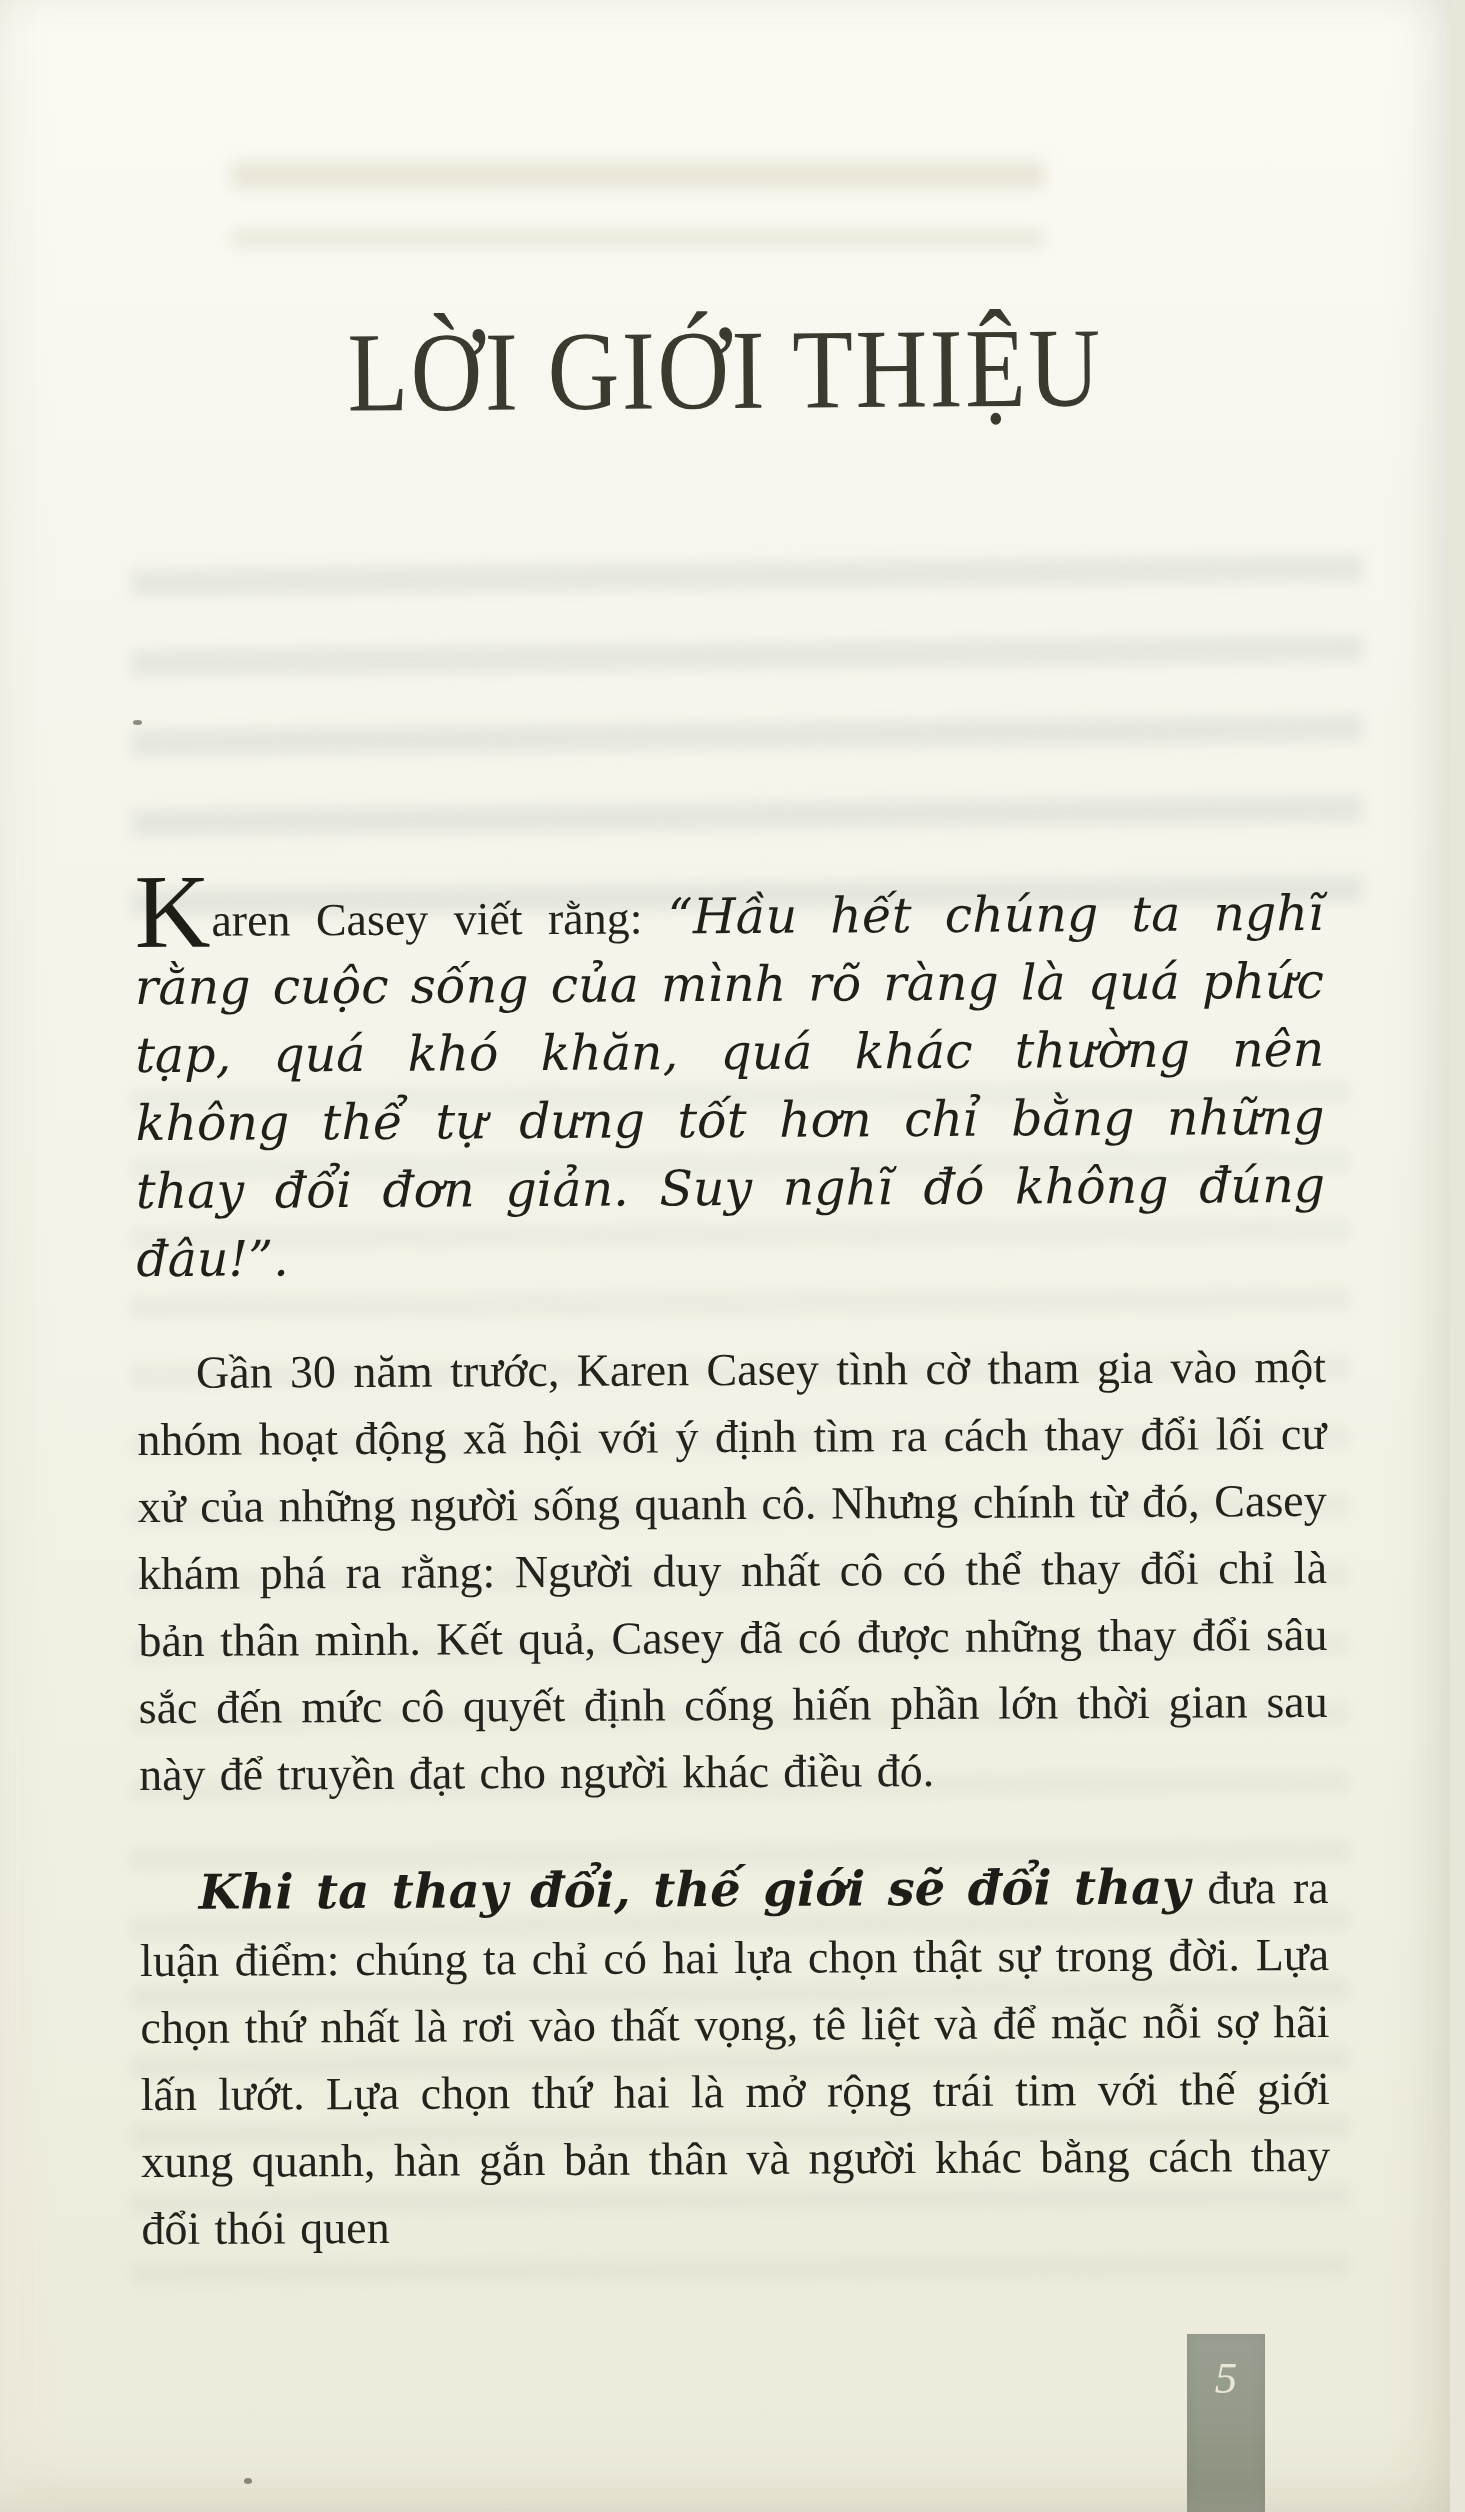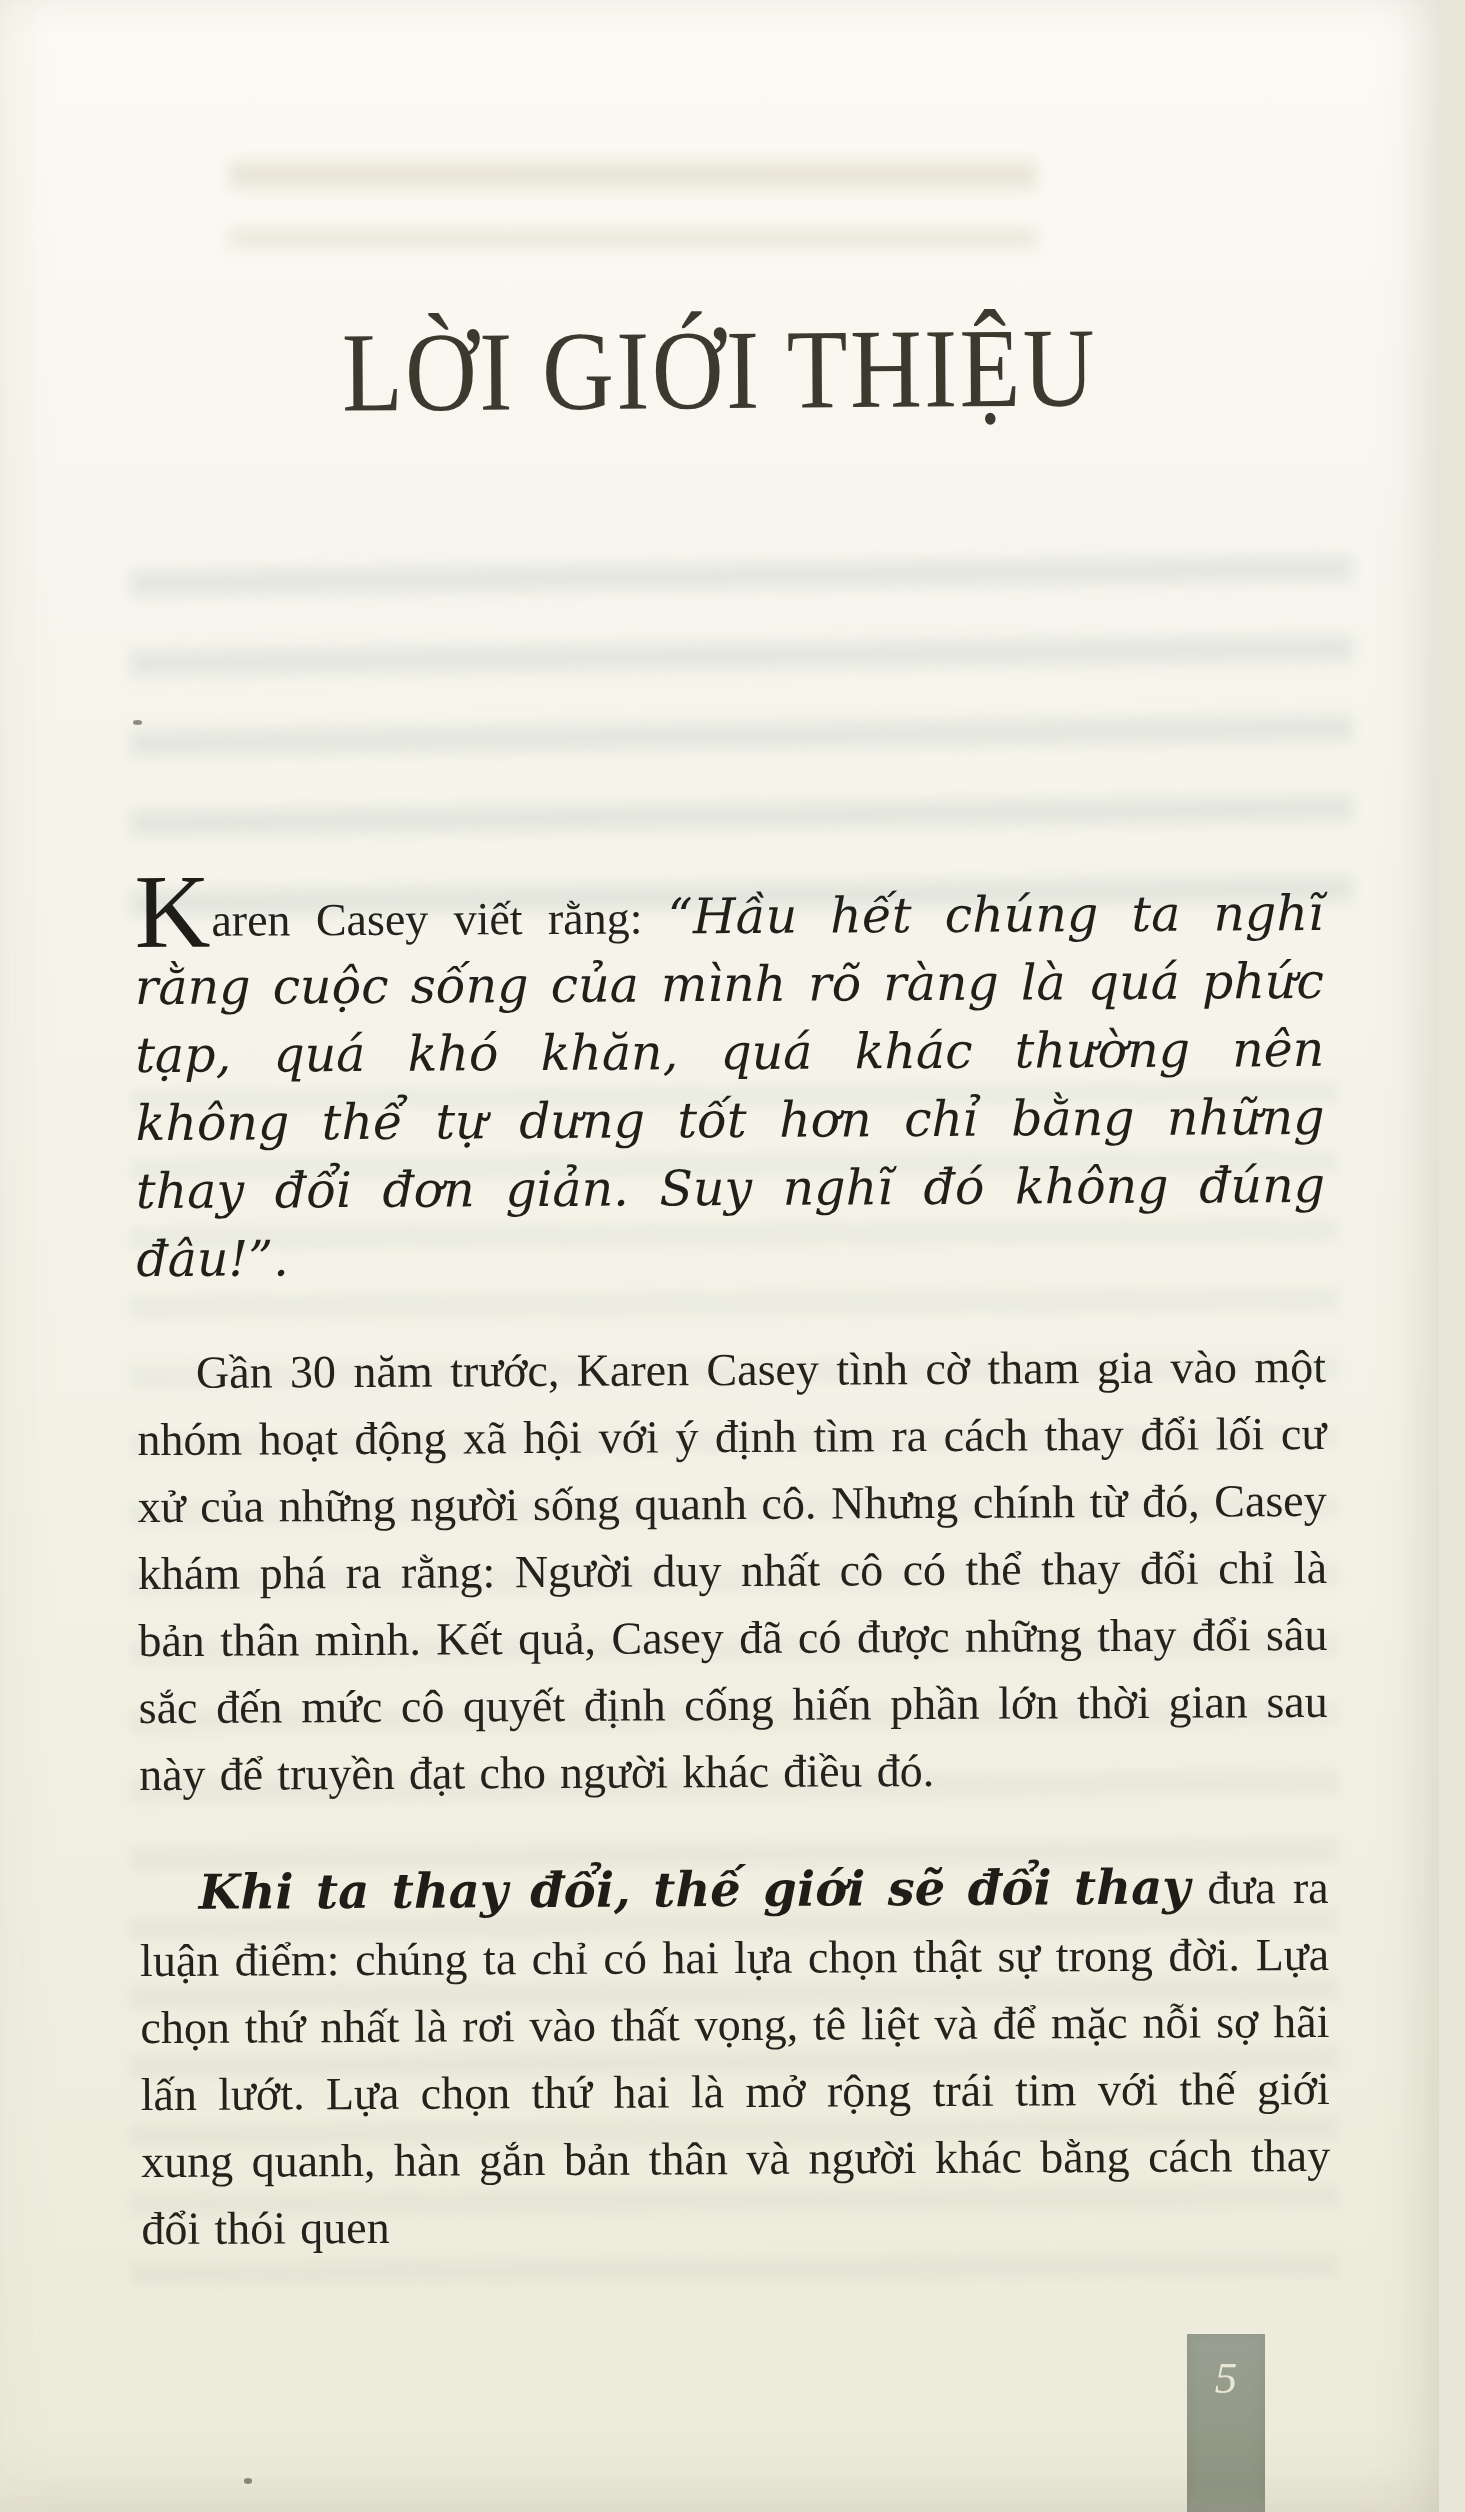--- a/index.html
+++ b/index.html
@@ -8,20 +8,21 @@
     font-family: "Liberation Serif", serif;
     overflow: hidden;
     background: #e8e6d8;
   }
   .page {
     position: relative;
     width: 1439px; height: 2512px;
     background:
       linear-gradient(180deg, #fbfaf3 0%, #f7f6ee 22%, #f3f2e6 55%, #efeee0 78%, #ecead9 100%);
     overflow: hidden;
+    padding-left: 11px;
   }
   
   .page::after {
     content: "";
     position: absolute; inset: 0;
     pointer-events: none;
     box-shadow:
       inset -31px 0 64px -31px rgba(120,115,92,0.22),
       inset 23.6px 0 55px -27px rgba(235,233,220,0.8),
       inset 0 -42px 82px -42px rgba(120,115,92,0.16);

